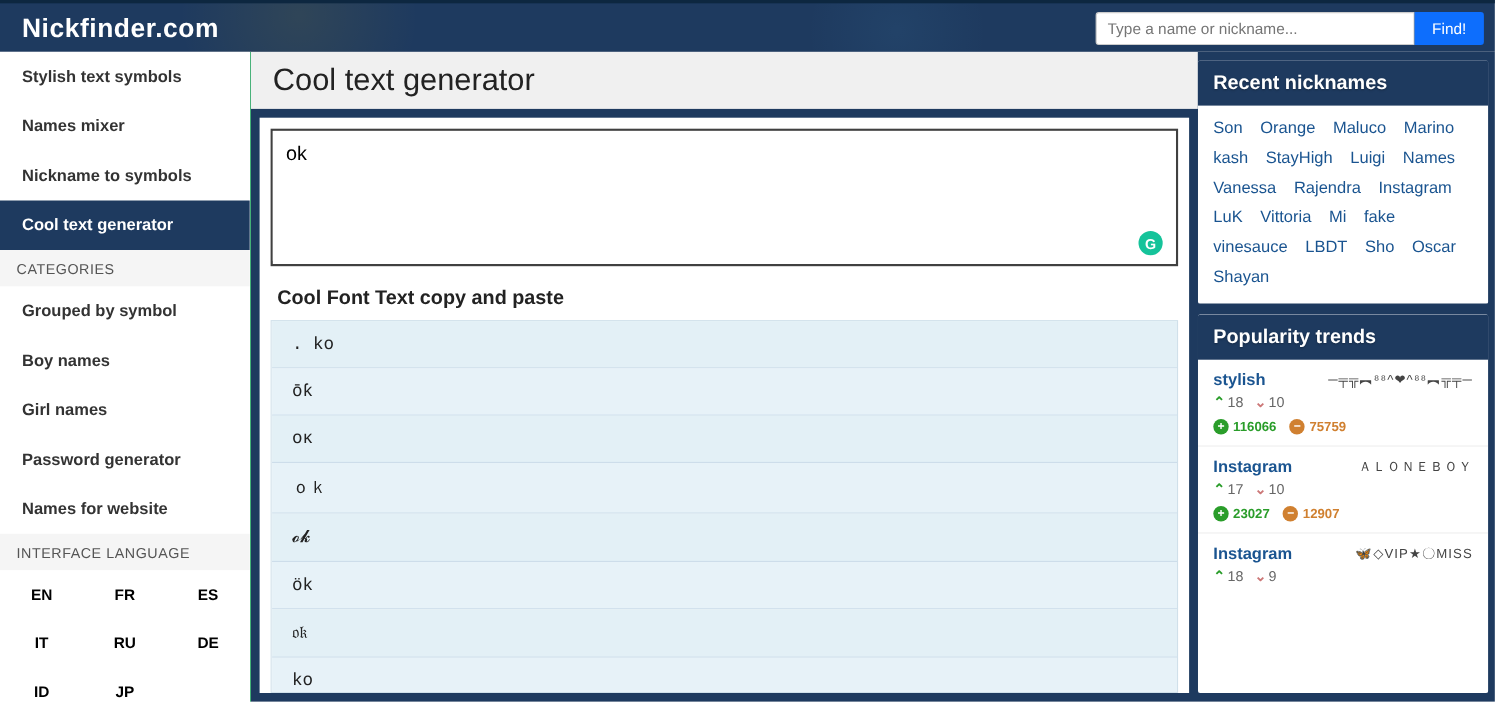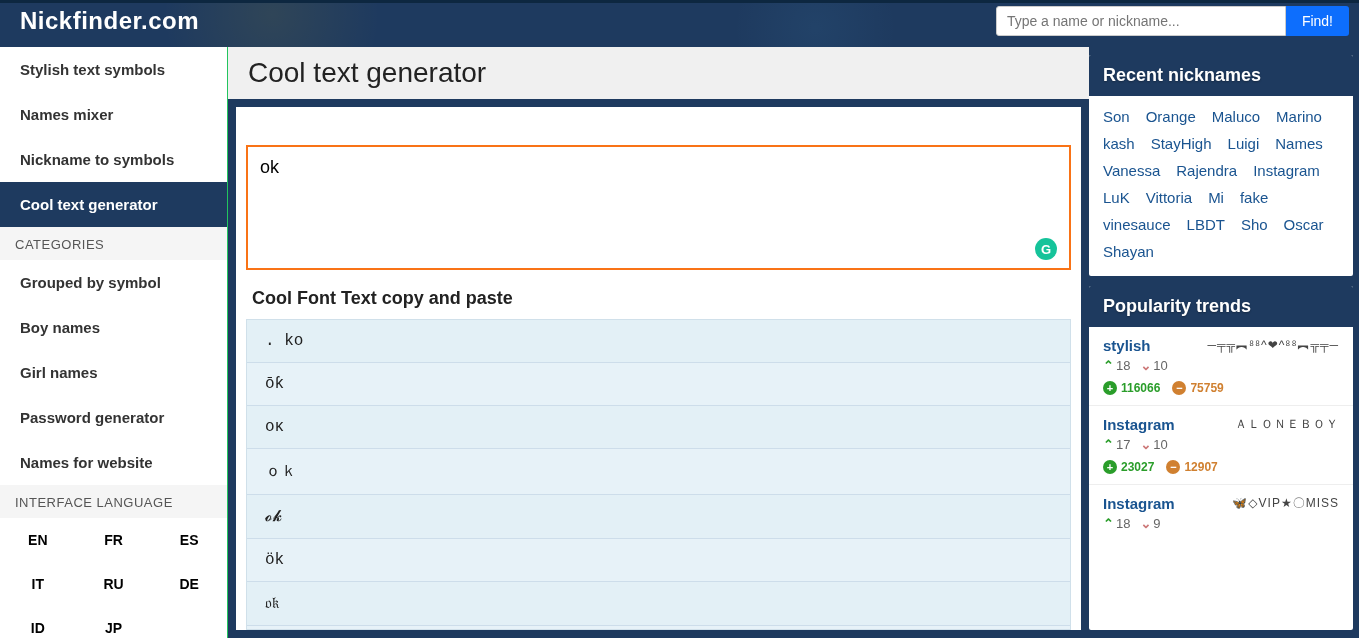--- a/index.html
+++ b/index.html
@@ -1,39 +1,39 @@
 <!DOCTYPE html>
 <html><head>
 <meta charset="utf-8">
 <style>
 * { margin: 0; padding: 0; box-sizing: border-box; }
 body { font-family: Arial, Helvetica, sans-serif; font-size: 14px; background: #f5f5f5; width: 1359px; height: 638px; overflow: hidden; }
 
-.topbar { height: 47px; background: #1e3a5f; background-image: radial-gradient(circle at 20% 30%, rgba(255,200,0,0.08) 0%, transparent 10%), radial-gradient(circle at 60% 60%, rgba(100,200,255,0.06) 0%, transparent 10%); display: flex; align-items: center; padding: 0 10px 6px 20px; position: relative; }
+.topbar { height: 47px; background: #1e3a5f; background-image: radial-gradient(circle at 20% 30%, rgba(255,200,0,0.08) 0%, transparent 10%), radial-gradient(circle at 60% 60%, rgba(100,200,255,0.06) 0%, transparent 10%); display: flex; align-items: flex-end; padding: 0 10px 6px 20px; position: relative; }
 .topbar::before { content: ""; position: absolute; top: 0; left: 0; right: 0; height: 3px; background: #0d2740; }
 .logo { color: #fff; font-size: 24px; font-weight: bold; letter-spacing: 0.5px; }
 .search-wrap { margin-left: auto; display: flex; align-items: center; }
 .search-input { width: 290px; height: 30px; padding: 0 10px; border: 1px solid #ccc; border-radius: 3px 0 0 3px; font-size: 14px; color: #666; }
 .search-btn { height: 30px; background: #0d6efd; color: #fff; border: none; padding: 0 16px; border-radius: 0 3px 3px 0; font-size: 14px; cursor: pointer; }
 
 .layout { display: flex; height: calc(100% - 47px); }
 
 .sidebar { width: 228px; background: #fff; border-right: 1px solid #22c55e; overflow-y: auto; }
 .sidebar-item { display: block; padding: 14px 20px; color: #333; font-weight: bold; font-size: 15px; cursor: pointer; }
 .sidebar-item.active { background: #1e3a5f; color: #fff; }
 .sidebar-header { padding: 10px 15px 8px; font-size: 13px; color: #555; background: #f5f5f5; letter-spacing: 0.5px; }
 .lang-row { display: flex; }
 .lang-cell { flex: 1; text-align: center; padding: 14px 0; font-weight: bold; font-size: 14px; cursor: pointer; }
 
 .main { flex: 1; display: flex; background: #1e3a5f; padding: 0; overflow: hidden; }
 .content-col { flex: 1; display: flex; flex-direction: column; overflow: hidden; }
 .page-title-bar { background: #f0f0f0; padding: 10px 20px; }
 .page-title { font-size: 28px; font-weight: normal; color: #222; }
 .content-inner { margin: 8px; background: #fff; padding: 10px 10px 0 10px; flex: 1; display: flex; flex-direction: column; overflow: hidden; }
-.text-input-wrap { border: 2px solid #f97316; position: relative; margin-bottom: 14px; margin-top: 28px; }
+.text-input-wrap { border: 2px solid #404040; position: relative; margin-bottom: 14px; }
 .text-input { width: 100%; height: 118px; padding: 10px 12px; border: none; resize: none; font-size: 18px; font-family: inherit; outline: none; }
 .g-badge { position: absolute; bottom: 8px; right: 12px; width: 22px; height: 22px; border-radius: 50%; background: #15c39a; color: #fff; display: flex; align-items: center; justify-content: center; font-size: 13px; font-weight: bold; }
 .section-title { font-size: 18px; font-weight: bold; color: #222; padding: 4px 6px 10px; }
 .results { flex: 1; overflow-y: auto; border: 1px solid #d0e0ea; font-family: Liberation Mono, monospace; }
 .result-row { padding: 12px 18px; font-size: 16px; background: #e3f0f6; border-bottom: 1px solid #cdddea; cursor: pointer; color: #222; }
 .result-row.odd { background: #e7f2f8; }
 .results::-webkit-scrollbar { width: 14px; }
 .results::-webkit-scrollbar-track { background: #f0f0f0; }
 .results::-webkit-scrollbar-thumb { background: #c0c0c0; }
 

